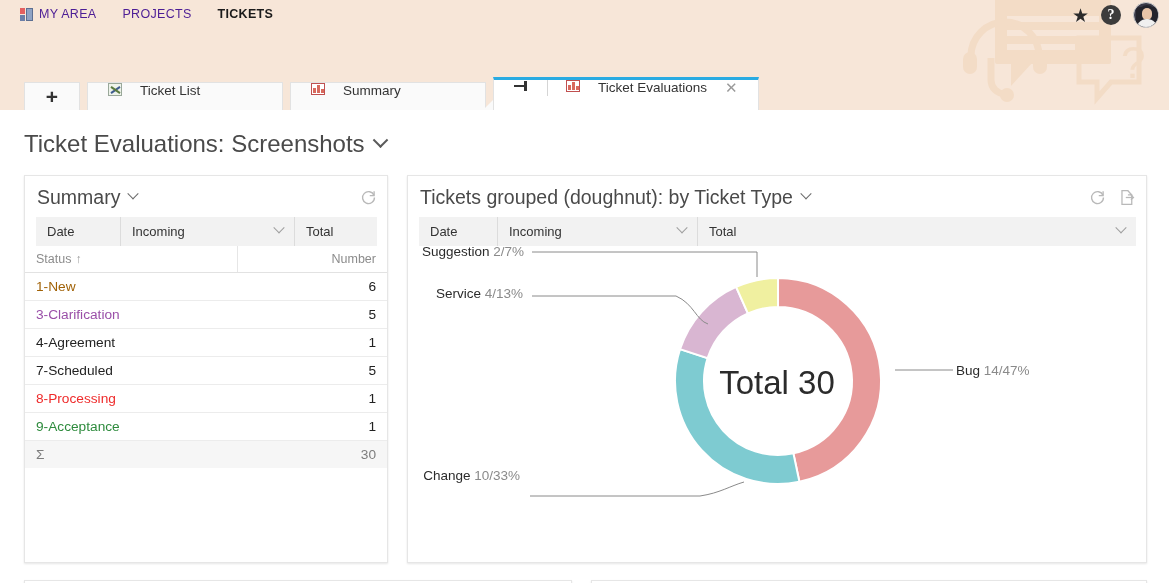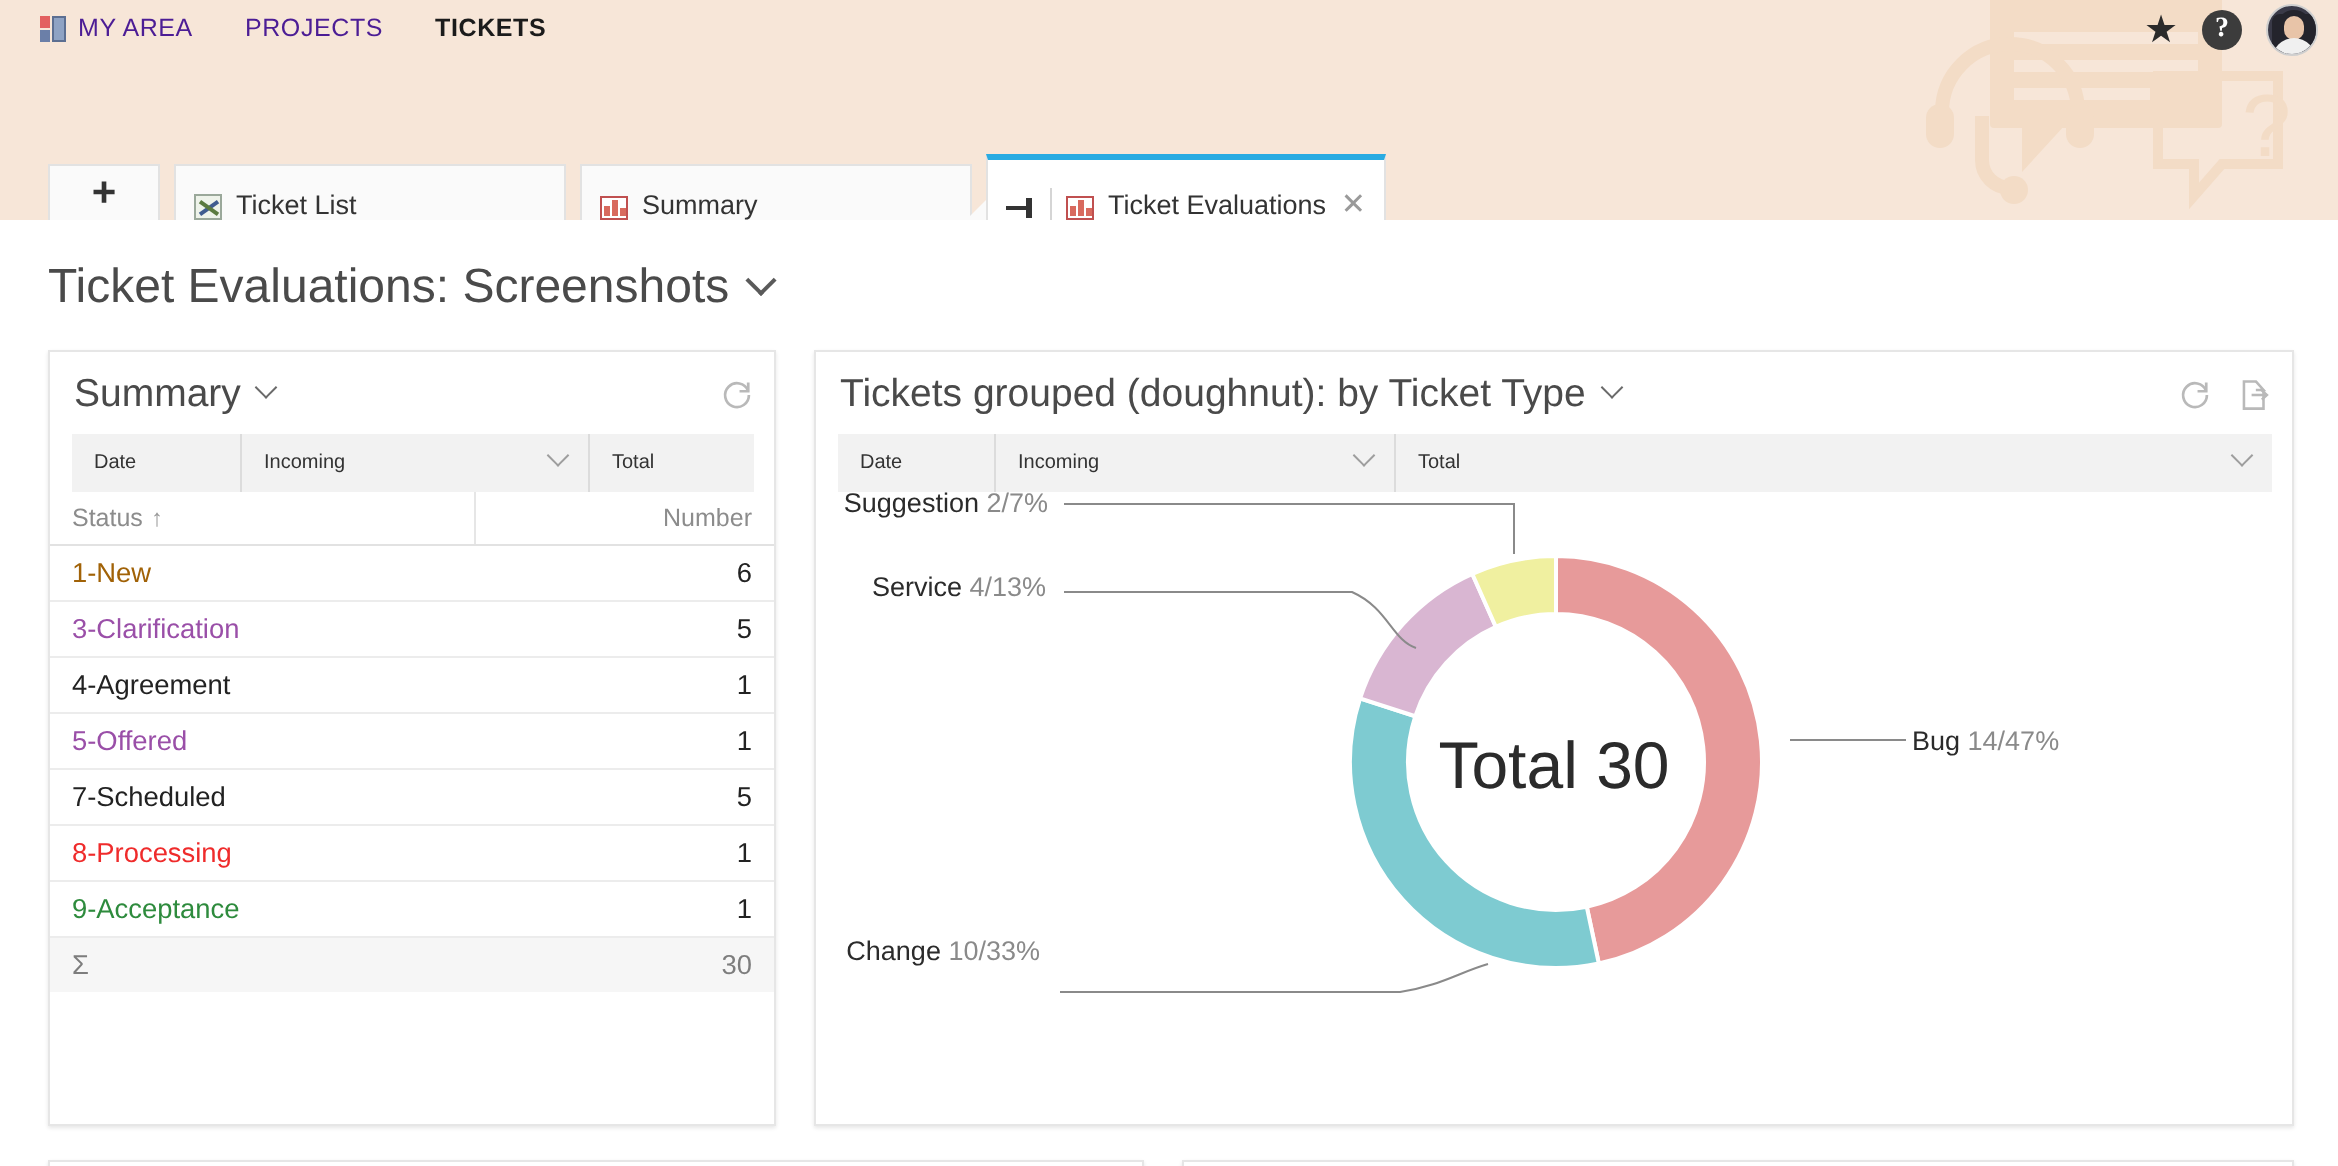--- a/index.html
+++ b/index.html
@@ -117,23 +117,23 @@
     line-height: 1;
   }
   .tab {
     height: 28px;
     min-width: 196px;
     background: #fafafa;
     border: 1px solid #e2e2e2;
     border-bottom: none;
     margin-left: 7px;
     display: flex;
-    align-items: flex-end;
-    gap: 7px;
-    padding: 0 9px;
+    align-items: flex-start;
+    gap: 18px;
+    padding: 0 20px;
     font-size: 13.5px;
     color: #333;
     cursor: pointer;
     position: relative;
   }
   .tab.active {
     background: #ffffff;
     height: 33px;
     border-top: 3px solid #29abe2;
     min-width: 200px;
@@ -231,21 +231,21 @@
   }
   .w-actions { margin-left: auto; display: flex; align-items: center; gap: 13px; }
   .icon-btn { cursor: pointer; display: flex; }
 
   
   .filterbar {
     display: flex;
     margin: 2px 10px 0 11px;
     background: #f2f2f2;
     height: 29px;
-    font-size: 10px;
+    font-size: 13px;
     color: #333;
   }
   .filterbar .fcell {
     display: flex; align-items: center;
     padding: 0 11px;
     position: relative;
     cursor: pointer;
   }
   .filterbar .fcell + .fcell { border-left: 1px solid #dcdcdc; }
   .filterbar .fcell .caret { margin-left: auto; }
@@ -434,24 +434,20 @@
             </tr>
             <tr>
               <td style="color: rgb(154, 79, 168);">3-Clarification</td>
               <td class="num">5</td>
             </tr>
             <tr>
               <td style="color: rgb(34, 34, 34);">4-Agreement</td>
               <td class="num">1</td>
             </tr>
             <tr>
-              <td style="color: rgb(154, 79, 168);">5-Offered</td>
-              <td class="num">1</td>
-            </tr>
-            <tr>
               <td style="color: rgb(34, 34, 34);">7-Scheduled</td>
               <td class="num">5</td>
             </tr>
             <tr>
               <td style="color: rgb(239, 43, 43);">8-Processing</td>
               <td class="num">1</td>
             </tr>
             <tr>
               <td style="color: rgb(46, 139, 61);">9-Acceptance</td>
               <td class="num">1</td>

